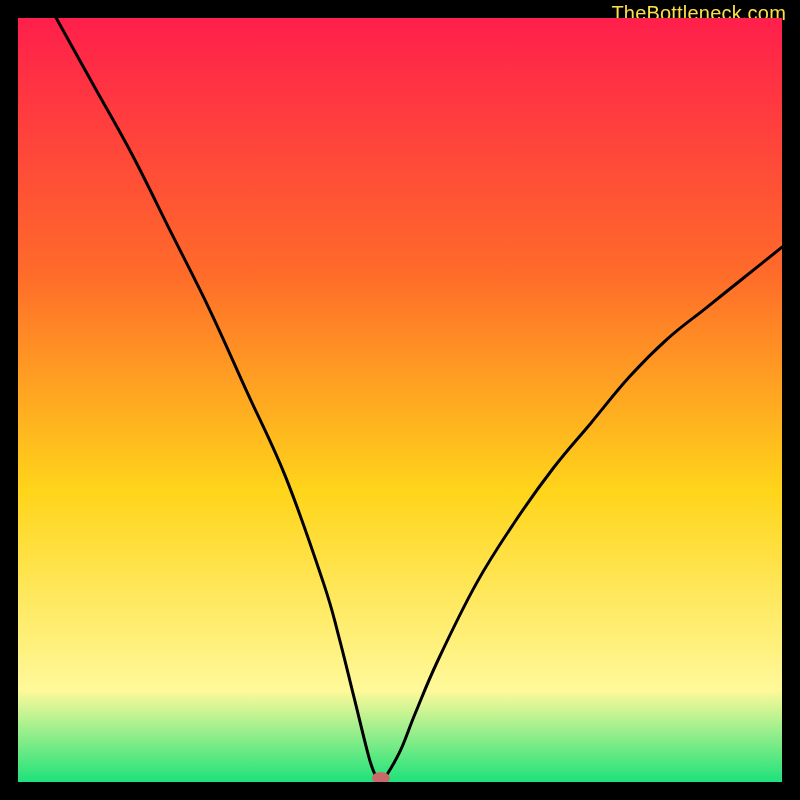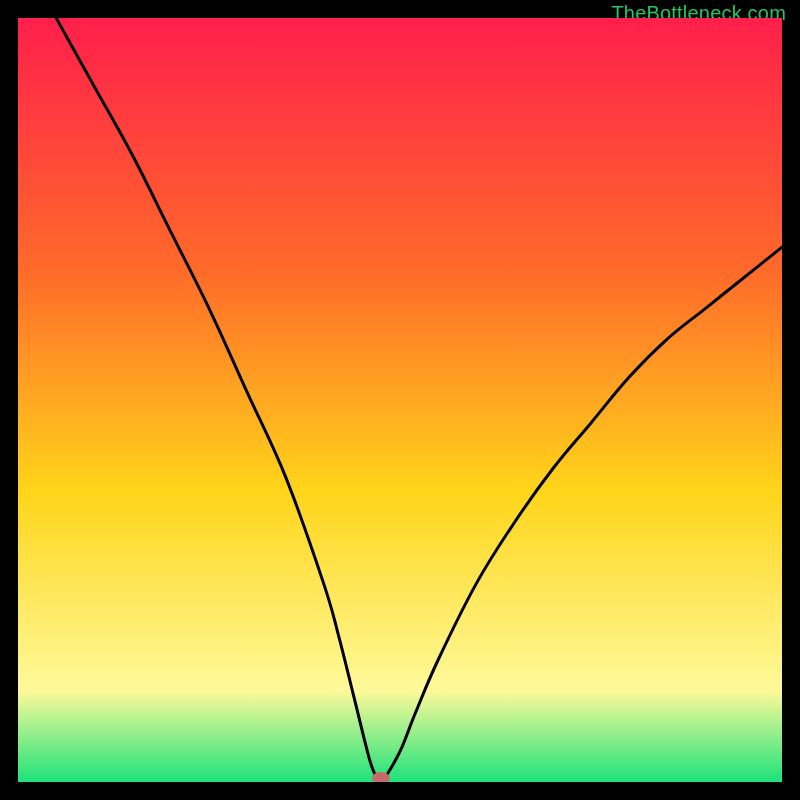--- a/index.html
+++ b/index.html
@@ -21,21 +21,21 @@
     position: absolute;
     left: 18px;
     top: 18px;
     width: 764px;
     height: 764px;
   }
   .attribution {
     position: absolute;
     top: 2px;
     right: 14px;
-    color: #22c55e;
+    color: #fde047;
     font-size: 20px;
     font-weight: 500;
     letter-spacing: 0.2px;
   }
   svg { display: block; }
 </style>
 </head>
 <body>
 
 <div class="root">

